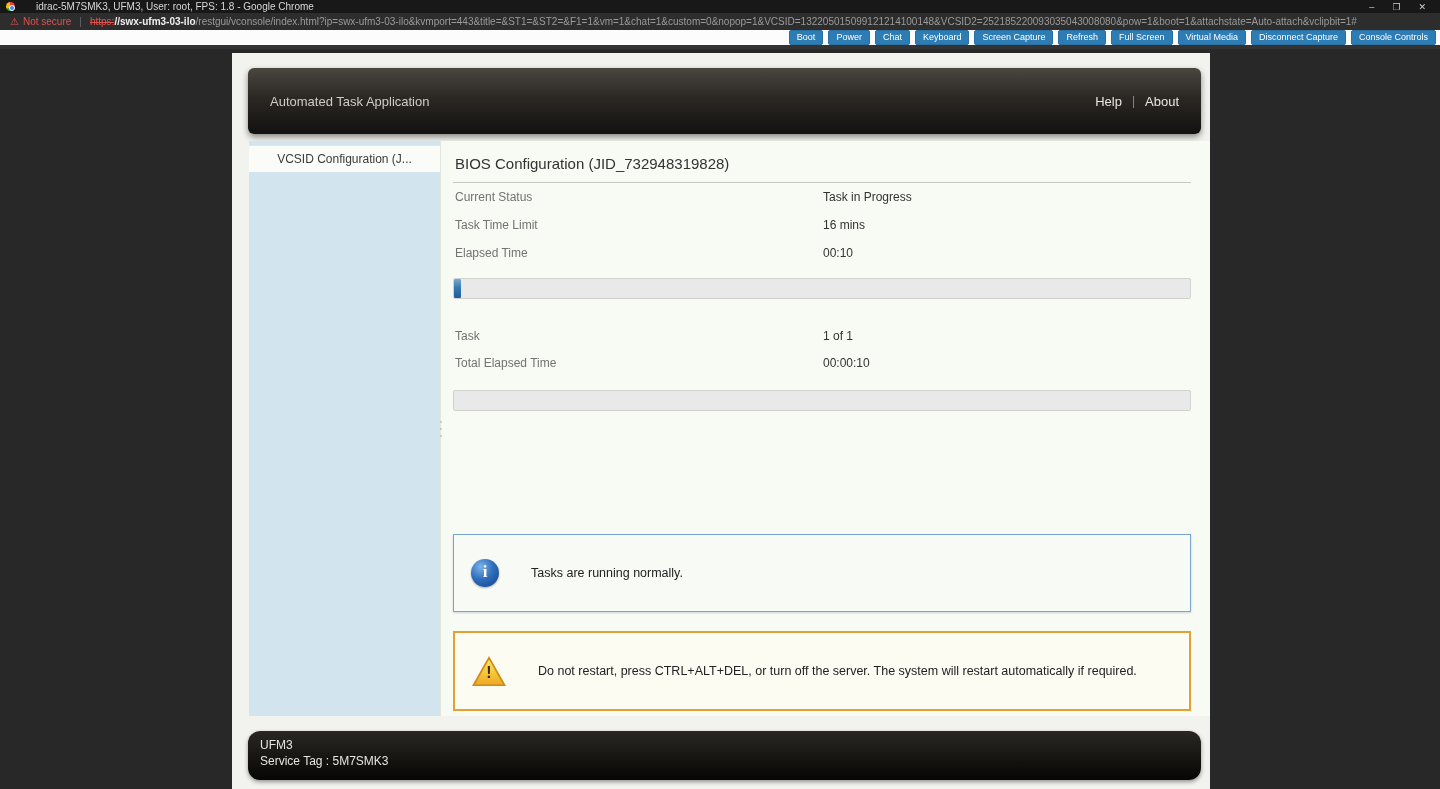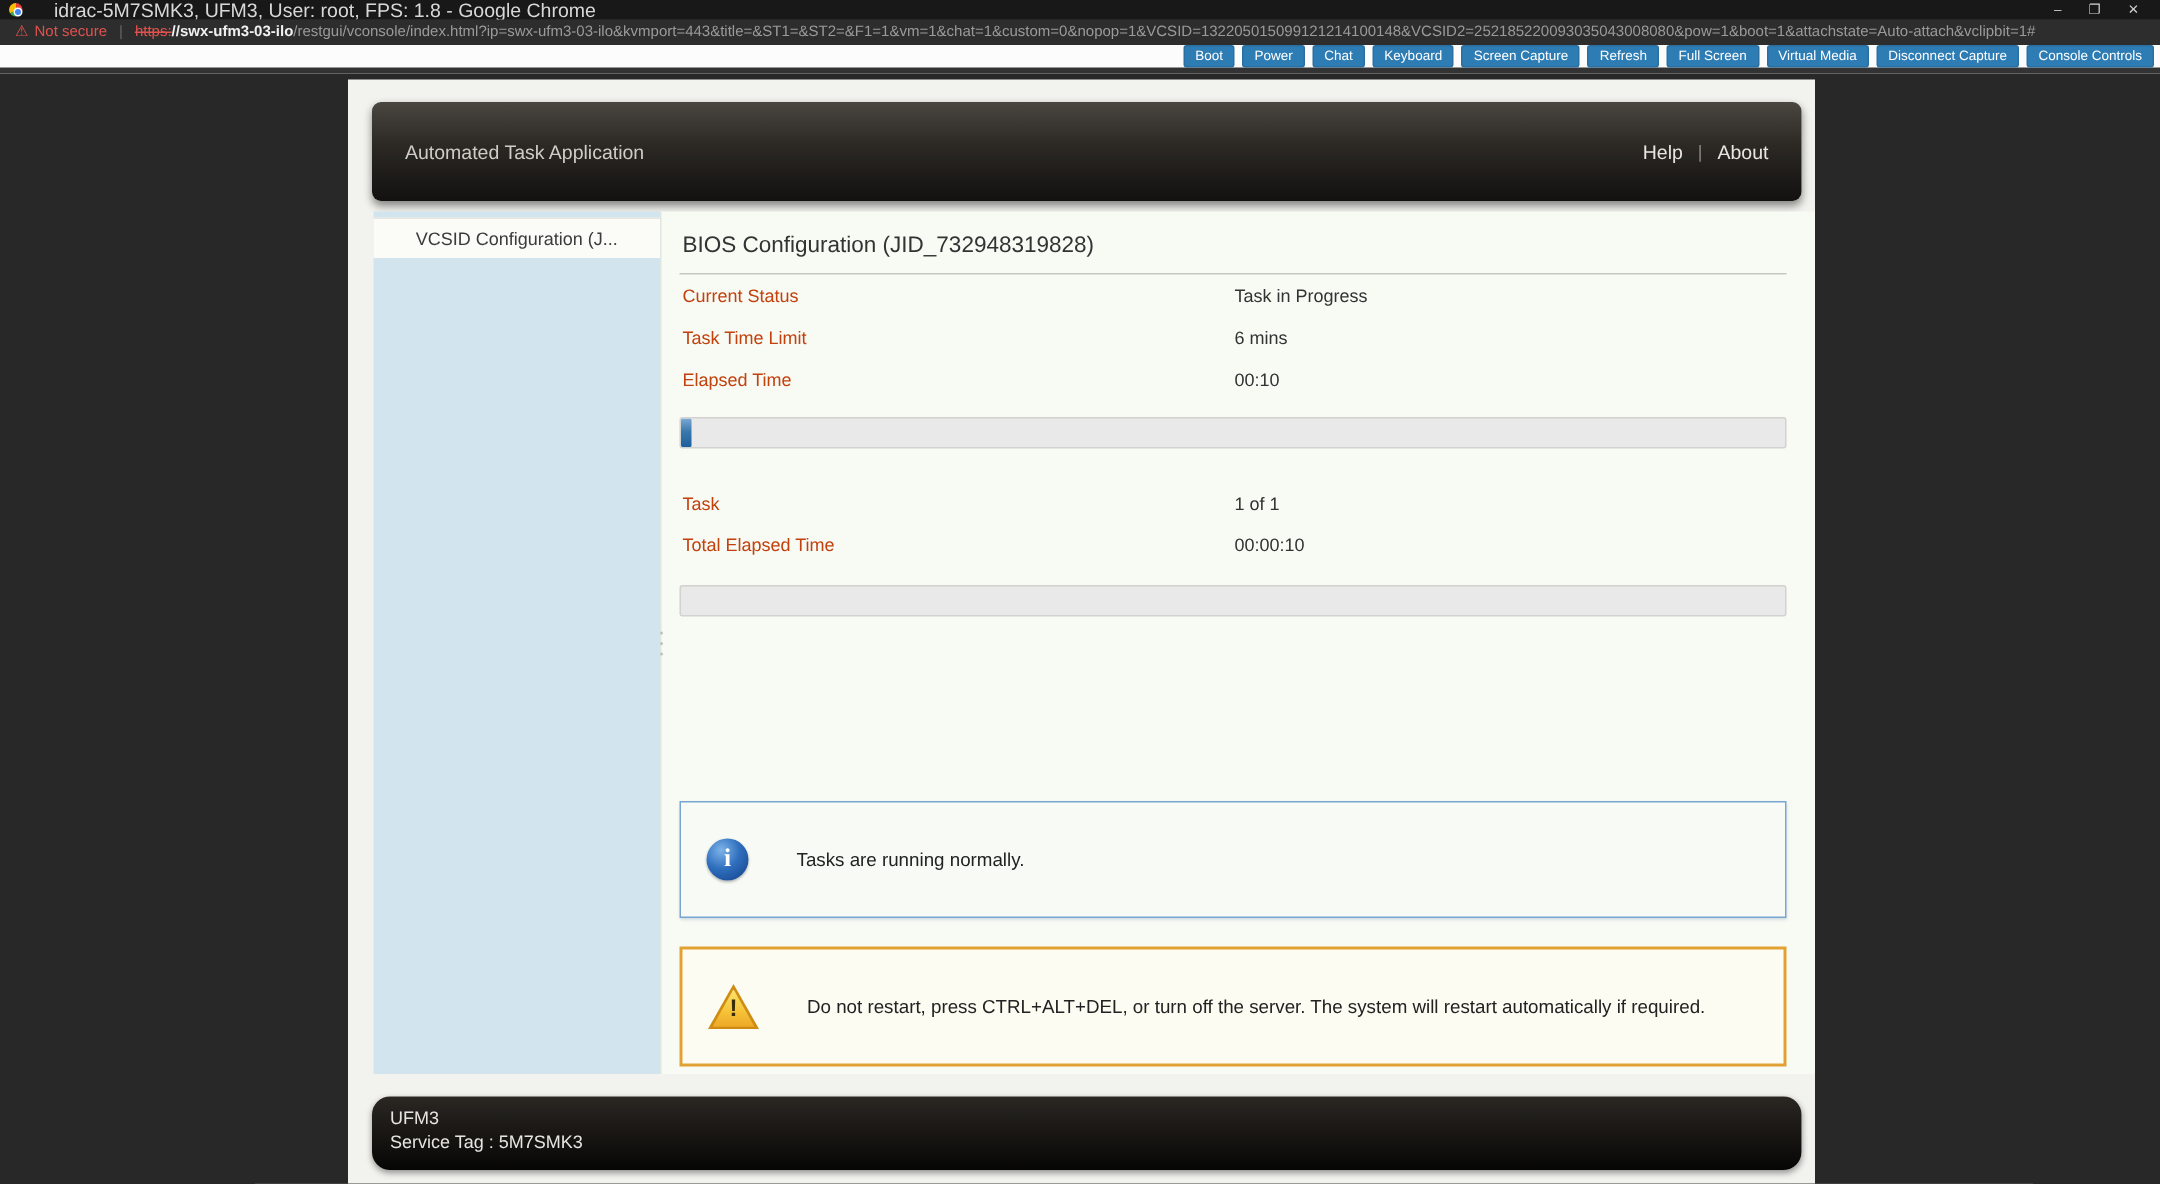--- a/index.html
+++ b/index.html
@@ -7,21 +7,21 @@
               font-family:"Liberation Sans","DejaVu Sans",sans-serif; }
 
   
   .titlebar { position:absolute; left:0; top:0; width:1440px; height:13px;
               background:#181818; display:flex; align-items:center; padding:0 6px; }
   .chrome-favicon { width:9px; height:9px; border-radius:50%; margin-right:5px; flex:0 0 auto;
               background:conic-gradient(#e84335 0 33%, #34a853 33% 66%, #fbbc05 66% 100%);
               position:relative; }
   .chrome-favicon::after { content:""; position:absolute; left:2.5px; top:2.5px; width:4px; height:4px;
               border-radius:50%; background:#4285f4; border:0.5px solid #fff; }
-  .window-title { color:#d8d8d8; font-size:13px; white-space:nowrap;padding-left:16px; }
+  .window-title { color:#d8d8d8; font-size:10px; white-space:nowrap;padding-left:16px; }
   .win-controls { margin-left:auto; display:flex; gap:18px; color:#cfcfcf; font-size:9px; padding-right:8px; }
   .win-controls span { cursor:default; }
 
   .addressbar { position:absolute; left:0; top:13px; width:1440px; height:17px;
               background:#2d2d2d; display:flex; align-items:center; padding:0 10px;
               font-size:10px; white-space:nowrap; overflow:hidden; }
   .warn-tri { color:#e0524e; font-size:10px; margin-right:4px; }
   .not-secure { color:#e0524e; margin-right:8px; }
   .addr-sep { color:#666; margin-right:8px; }
   .url-scheme { color:#e0524e; text-decoration:line-through; }
@@ -57,21 +57,21 @@
               border-top:1px solid #e4e4e0; }
   .mainpane { position:relative; width:770px; height:575px; background:#f8faf4;
               border-left:1px solid #e0e6e0; }
   .splitter-dots { position:absolute; left:-2px; top:280px; width:3px; height:22px;
               display:flex; flex-direction:column; gap:5px; align-items:center; }
   .splitter-dots i { width:2px; height:2px; background:#b9c4bc; border-radius:50%; }
 
   .main-title { position:absolute; left:14px; top:14px; font-size:15px; color:#333; }
   .main-rule { position:absolute; left:12px; top:41px; width:738px; height:1px; background:#c6c6c3; }
 
-  .frow-label { position:absolute; left:14px; font-size:12px; color:#c2410c; }
+  .frow-label { position:absolute; left:14px; font-size:12px; color:#737373; }
   .frow-value { position:absolute; left:382px; font-size:12px; color:#333; }
 
   .pbar { position:absolute; left:12px; width:738px; height:21px; background:#e9e9e9;
               border:1px solid #d2d2d0; border-radius:2px; overflow:hidden; }
   .pbar .fill { height:100%; background:linear-gradient(#7aa9d4 0%, #3a79ae 45%, #1d5f9e 100%);
               border-radius:1px; }
 
   .msgbox { position:absolute; left:12px; width:738px; display:flex; align-items:center;
               padding-left:17px; }
   .infobox { top:393px; height:78px; background:#f7faf5; border:1px solid #79a5d2;
@@ -160,21 +160,21 @@
             <i></i>
             <i></i>
           </div>
 
         <div class="main-title">BIOS Configuration (JID_732948319828)</div>
         <div class="main-rule"></div>
 
         <span class="frow-label" style="top:49px">Current Status</span>
         <span class="frow-value" style="top:49px">Task in Progress</span>
         <span class="frow-label" style="top:77px">Task Time Limit</span>
-        <span class="frow-value" style="top:77px">6 mins</span>
+        <span class="frow-value" style="top:77px">16 mins</span>
         <span class="frow-label" style="top:105px">Elapsed Time</span>
         <span class="frow-value" style="top:105px">00:10</span>
 
         <div class="pbar" style="top:137px">
           <div class="fill" style="width: 1%;"></div>
         </div>
 
         <span class="frow-label" style="top:188px">Task</span>
         <span class="frow-value" style="top:188px">1 of 1</span>
         <span class="frow-label" style="top:215px">Total Elapsed Time</span>

